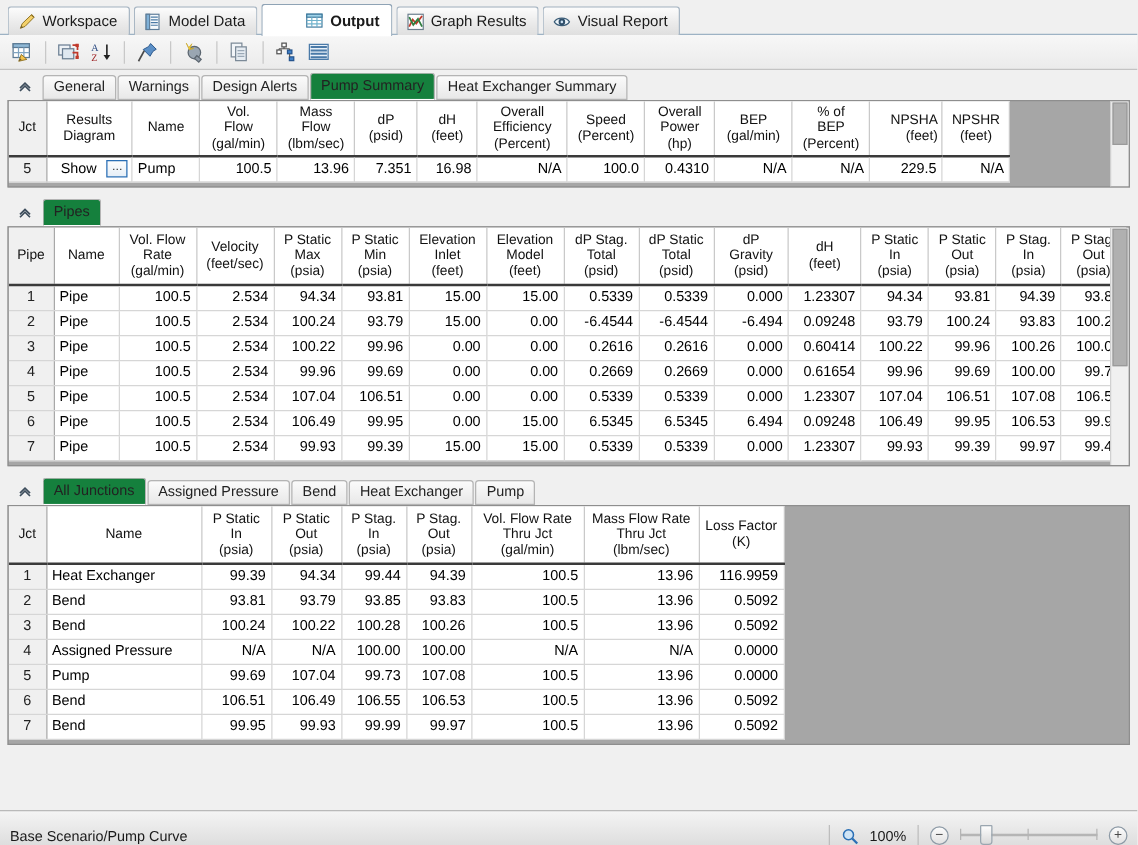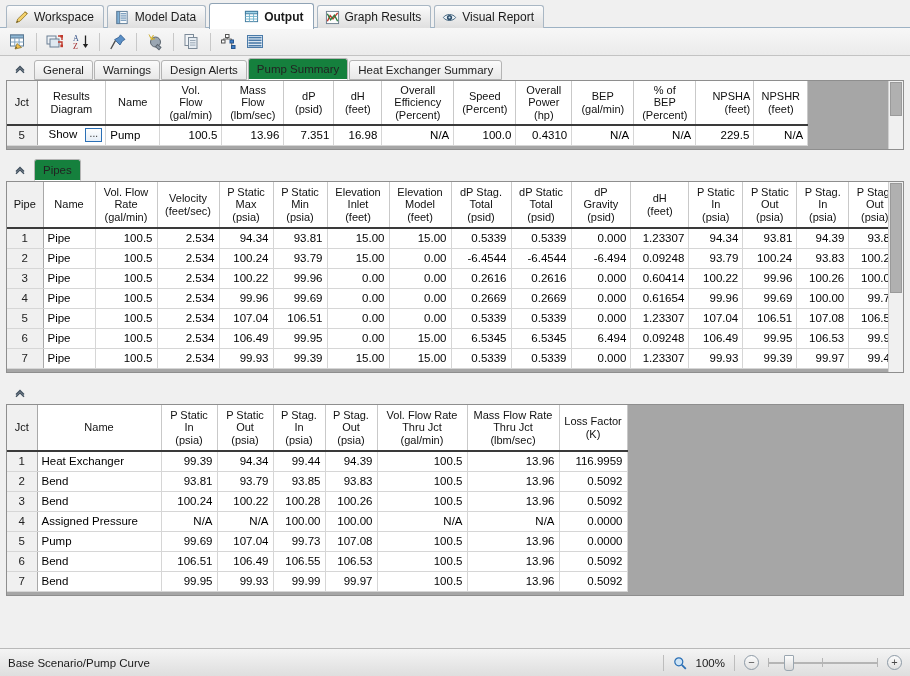--- a/index.html
+++ b/index.html
@@ -185,21 +185,21 @@
     background: #b0b0b0;
     border: 1px solid #9a9a9a;
   }
 
   
   .statusbar {
     height: 28px;
     background: linear-gradient(to bottom,#f4f4f4,#dedede);
     border-top: 1px solid #b9b9b9;
     display: flex;
-    align-items: center;
+    align-items: flex-end;
     padding: 0 8px;
     font-size: 11.5px;
     color: #1a1a1a;
     gap: 9px;
     margin-top: auto;
   }
   .sb-spacer { flex: 1; }
   .sb-sep { width:1px; height:16px; background:#bdbdbd; }
   .zoom-track {
     position: relative;
@@ -714,20 +714,27 @@
   <div class="divider-row"></div>
 
   <div class="panel">
     <div class="panel-tabs">
       <div class="collapse-btn">
         <svg width="12" height="12" viewBox="0 0 12 12">
             <path d="M2 7.5 L6 3.5 L10 7.5" fill="none" stroke="#3d4d5c" stroke-width="1.4"></path>
             <path d="M2 9.8 L6 5.8 L10 9.8" fill="none" stroke="#3d4d5c" stroke-width="1.4"></path>
           </svg>
       </div>
+      <div id="junctions-tabs" style="display:flex;align-items:flex-end;">
+          <div class="ptab active">All Junctions</div>
+          <div class="ptab">Assigned Pressure</div>
+          <div class="ptab">Bend</div>
+          <div class="ptab">Heat Exchanger</div>
+          <div class="ptab">Pump</div>
+        </div>
     </div>
     <div class="grid-outer" style="height:192px;border:1px solid #8e8e8e;">
       <table class="grid" id="junctions-grid">
           <thead>
             <tr style="height: 46px;">
               <th class="rowhdr" style="width: 30px;">
                 <div>Jct</div>
               </th>
               <th style="width: 124px;">
                 <div>Name</div>

